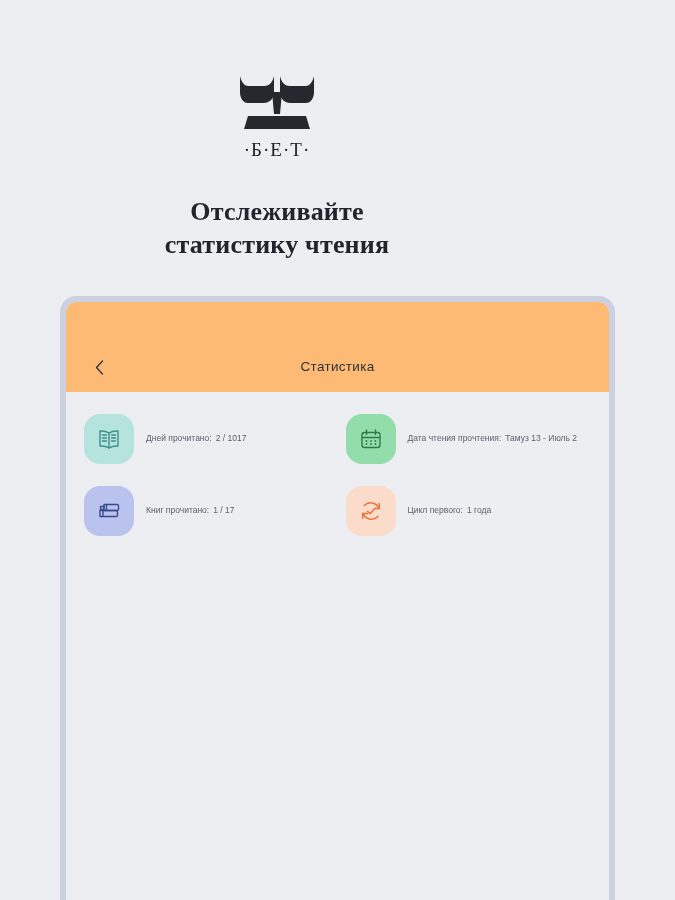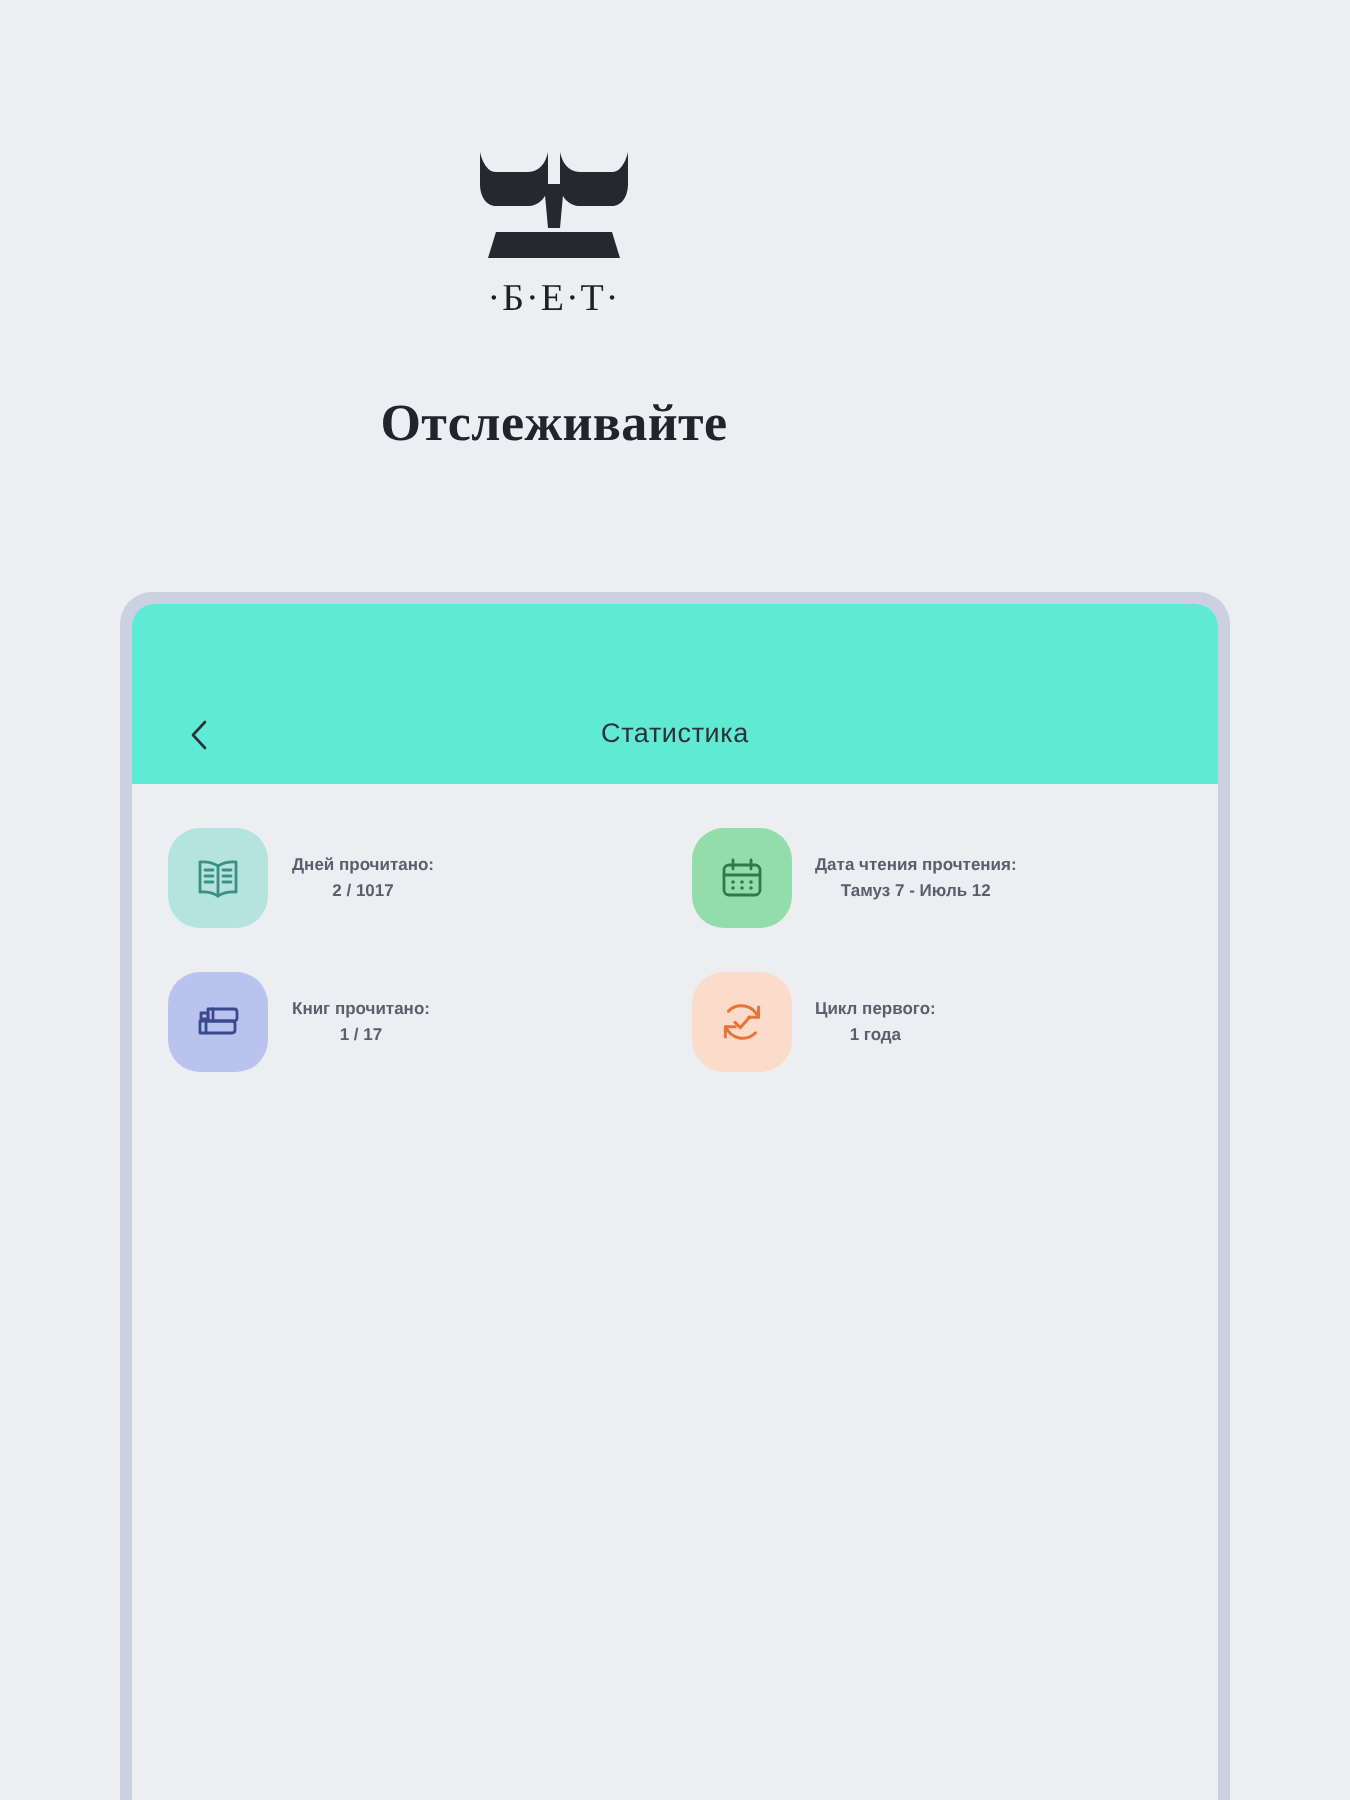--- a/index.html
+++ b/index.html
@@ -75,21 +75,21 @@
     height: 100%;
     background: #edeef2;
     border-radius: 11px 11px 0 0;
     overflow: hidden;
     position: relative;
   }
 
   
   .app-header {
     height: 90px;
-    background: #5eead4;
+    background: #fdba74;
     position: relative;
     display: flex;
     align-items: flex-end;
     justify-content: center;
     padding-bottom: 18px;
     box-sizing: border-box;
   }
 
   .back-btn {
     position: absolute;
@@ -135,24 +135,22 @@
     border-radius: 16px;
     flex: 0 0 auto;
     display: flex;
     align-items: center;
     justify-content: center;
   }
   .stat-icon svg { display: block; }
 
   .stat-text {
     display: flex;
-    flex-direction: column;
     gap: 4px;
     min-width: 0;
-    font-weight: bold;
   }
 
   .stat-label {
     font-size: 8.5px;
     color: #5a5f6b;
     line-height: 1.1;
     white-space: nowrap;
   }
 
   .stat-value {
@@ -173,20 +171,21 @@
       <path d="M6 6 C6 6 8 16 14 16 L30 16 C36 16 39 11 40 6 L40 22 C40 29 35 33 30 33 L14 33 C9 33 6 28 6 22 Z" fill="#26282d"></path>
       <path d="M80 6 C80 6 78 16 72 16 L56 16 C50 16 47 11 46 6 L46 22 C46 29 51 33 56 33 L72 33 C77 33 80 28 80 22 Z" fill="#26282d"></path>
       <path d="M38 22 L48 22 L46 44 L40 44 Z" fill="#26282d"></path>
       <path d="M14 46 L72 46 L76 59 L10 59 Z" fill="#26282d"></path>
     </svg>
     <div class="logo-word">·Б·Е·Т·</div>
   </div>
 
   <div class="headline">
     <span class="ln">Отслеживайте</span>
+    <span class="ln">статистику чтения</span>
   </div>
 
 </div>
 
 <div class="device">
   <div class="screen">
 
     <div class="app-header">
       <div class="back-btn">
         <svg width="9" height="15" viewBox="0 0 9 15">
@@ -222,21 +221,21 @@
               <g fill="none" stroke="#2f7a4b" stroke-width="1.4" stroke-linejoin="round" stroke-linecap="round">
                 <rect x="5" y="7.5" width="18" height="15" rx="2.5"></rect>
                 <path d="M5 12.5 L23 12.5"></path>
                 <path d="M9.5 5 L9.5 9.5 M18.5 5 L18.5 9.5"></path>
                 <path d="M9.5 16 L9.5 16.01 M14 16 L14 16.01 M18.5 16 L18.5 16.01 M9.5 19 L9.5 19.01 M14 19 L14 19.01 M18.5 19 L18.5 19.01" stroke-width="1.8"></path>
               </g>
             </svg>
           </div>
           <div class="stat-text">
             <div class="stat-label">Дата чтения прочтения:</div>
-            <div class="stat-value">Тамуз 7 - Июль 12</div>
+            <div class="stat-value">Тамуз 13 - Июль 2</div>
           </div>
         </div>
 
         <div class="stat-card">
           <div class="stat-icon" style="background:#b9c3ed">
             <svg width="28" height="28" viewBox="0 0 28 28">
               <g fill="none" stroke="#3a4a8c" stroke-width="1.4" stroke-linejoin="round" stroke-linecap="round">
                 <path d="M9 7.5 L22 7.5 C23 7.5 23.5 8.2 23.5 9 L23.5 12 C23.5 12.8 23 13.5 22 13.5 L9 13.5 Z"></path>
                 <path d="M5 13.5 L21 13.5 C22 13.5 22.5 14.2 22.5 15 L22.5 18 C22.5 18.8 22 19.5 21 19.5 L5 19.5 Z"></path>
                 <path d="M11.5 7.5 L11.5 13.5 M8 13.5 L8 19.5"></path>

